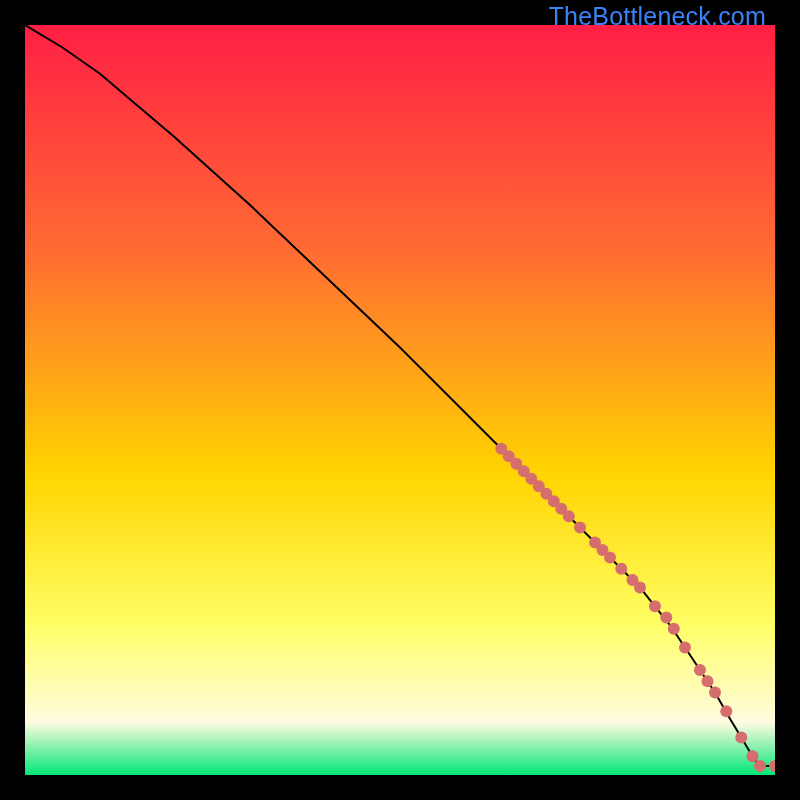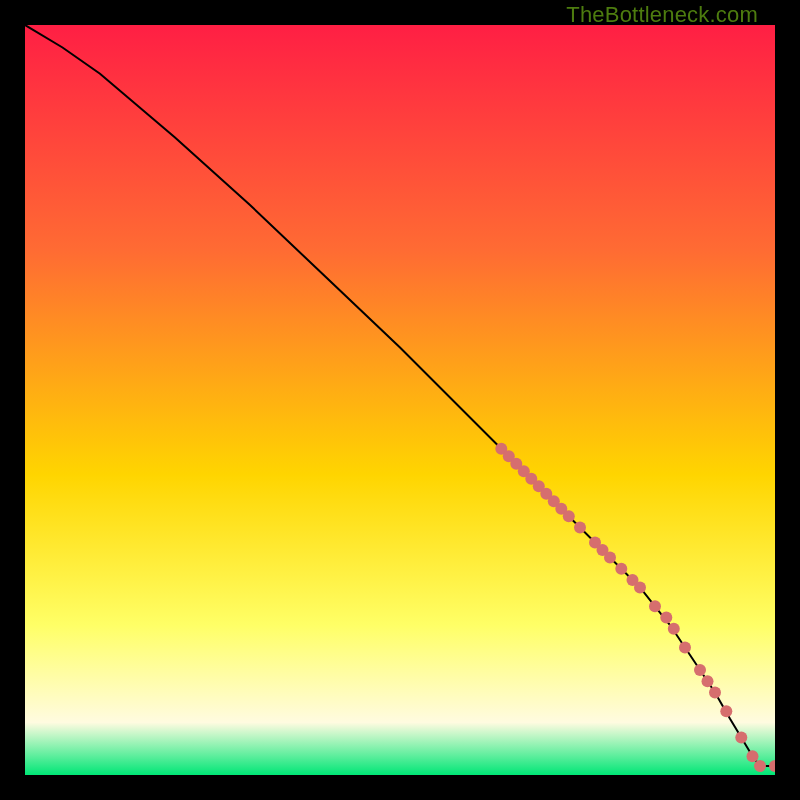--- a/index.html
+++ b/index.html
@@ -22,23 +22,23 @@
   .plot {
     position: absolute;
     left: 0;
     top: 0;
     width: 750px;
     height: 750px;
   }
   .watermark {
     position: absolute;
     top: 2px;
-    right: 42px;
-    color: #4d7c0f;
-    font-size: 22px;
+    right: 34px;
+    color: #3b82f6;
+    font-size: 25px;
     font-weight: 500;
     letter-spacing: 0.2px;
     z-index: 5;
   }
   svg { display: block; }
 </style>
 </head>
 <body>
 
 <div class="watermark">TheBottleneck.com</div>

